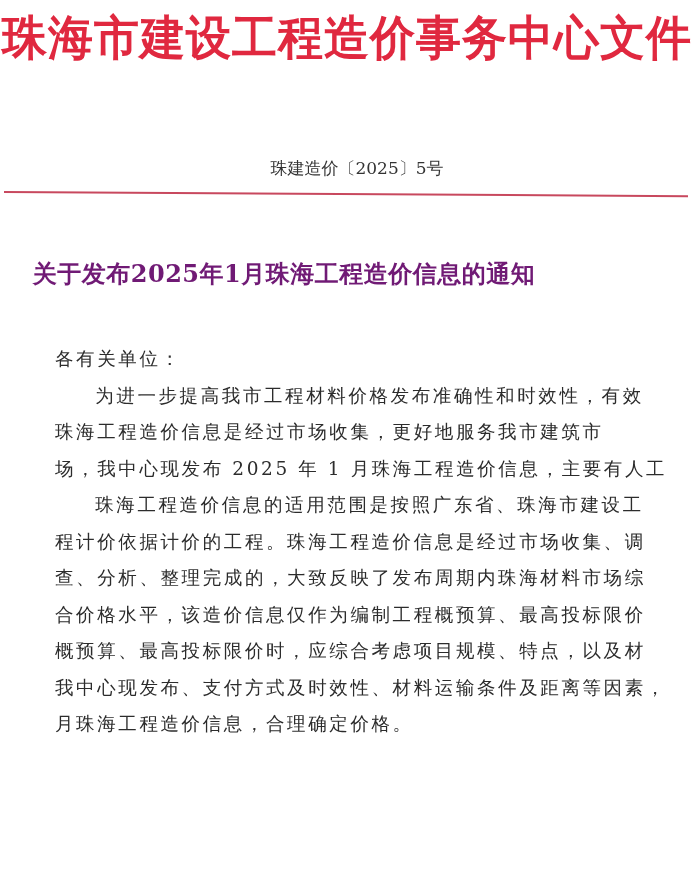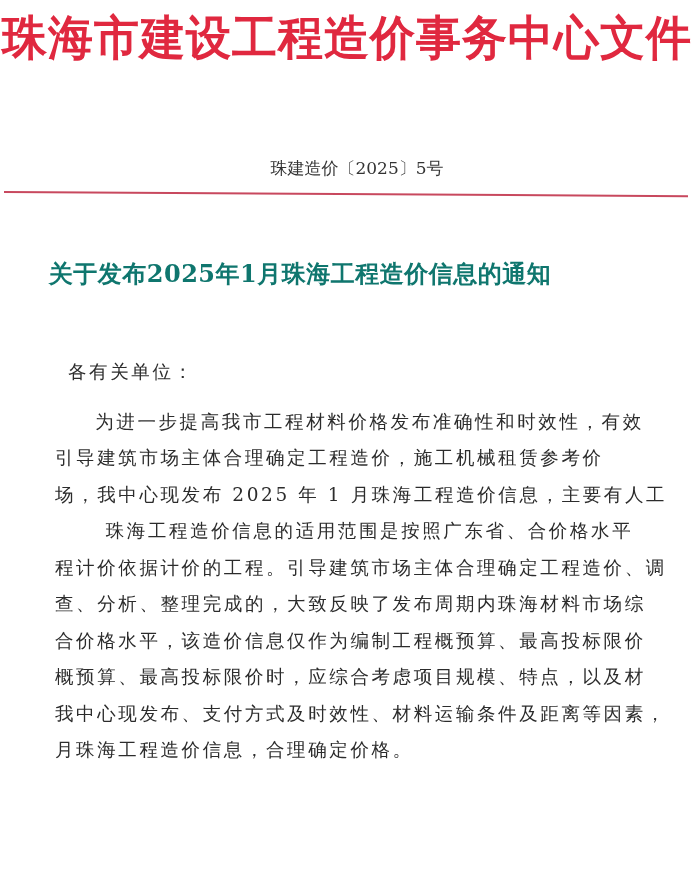--- a/index.html
+++ b/index.html
@@ -49,43 +49,43 @@
       left: 4px;
       top: 191px;
       width: 684px;
       height: 2px;
       background: #c8485e;
       transform: rotate(0.35deg);
       transform-origin: left center;
     }
     .title {
       position: absolute;
-      left: 16px;
+      left: 0;
       top: 256px;
       width: 568px;
       text-align: center;
       font-size: 24px;
       font-weight: bold;
       line-height: 36px;
-      color: #0f766e;
+      color: #701a75;
       white-space: nowrap;
       letter-spacing: 0.5px;
     }
     .body-text {
       position: absolute;
       left: 55px;
       top: 341px;
       width: 596px;
       font-size: 18.5px;
       line-height: 36.5px;
       color: #2c2c2c;
       letter-spacing: 2.6px;
     }
     .salutation {
-      margin: 13px;
+      margin: 0;
       white-space: nowrap;
     }
     .line {
       display: block;
       white-space: nowrap;
     }
     .line.first {
       padding-left: 33px;
       text-align: center;
     }
@@ -99,26 +99,26 @@
 
 <div class="red-rule"></div>
 
 <div class="title">关于发布2025年1月珠海工程造价信息的通知</div>
 
 <div class="body-text">
   <p class="salutation">各有关单位：</p>
 
   <div>
     <span class="line first">为进一步提高我市工程材料价格发布准确性和时效性，有效</span>
-    <span class="line">引导建筑市场主体合理确定工程造价，施工机械租赁参考价</span>
+    <span class="line">珠海工程造价信息是经过市场收集，更好地服务我市建筑市</span>
     <span class="line">场，我中心现发布 2025 年 1 月珠海工程造价信息，主要有人工</span>
   </div>
 
   <div>
-    <span class="line first">珠海工程造价信息的适用范围是按照广东省、合价格水平</span>
-    <span class="line">程计价依据计价的工程。引导建筑市场主体合理确定工程造价、调</span>
+    <span class="line first">珠海工程造价信息的适用范围是按照广东省、珠海市建设工</span>
+    <span class="line">程计价依据计价的工程。珠海工程造价信息是经过市场收集、调</span>
     <span class="line">查、分析、整理完成的，大致反映了发布周期内珠海材料市场综</span>
     <span class="line">合价格水平，该造价信息仅作为编制工程概预算、最高投标限价</span>
     <span class="line">概预算、最高投标限价时，应综合考虑项目规模、特点，以及材</span>
     <span class="line">我中心现发布、支付方式及时效性、材料运输条件及距离等因素，</span>
     <span class="line">月珠海工程造价信息，合理确定价格。</span>
   </div>
 </div>
 
 </body></html>

